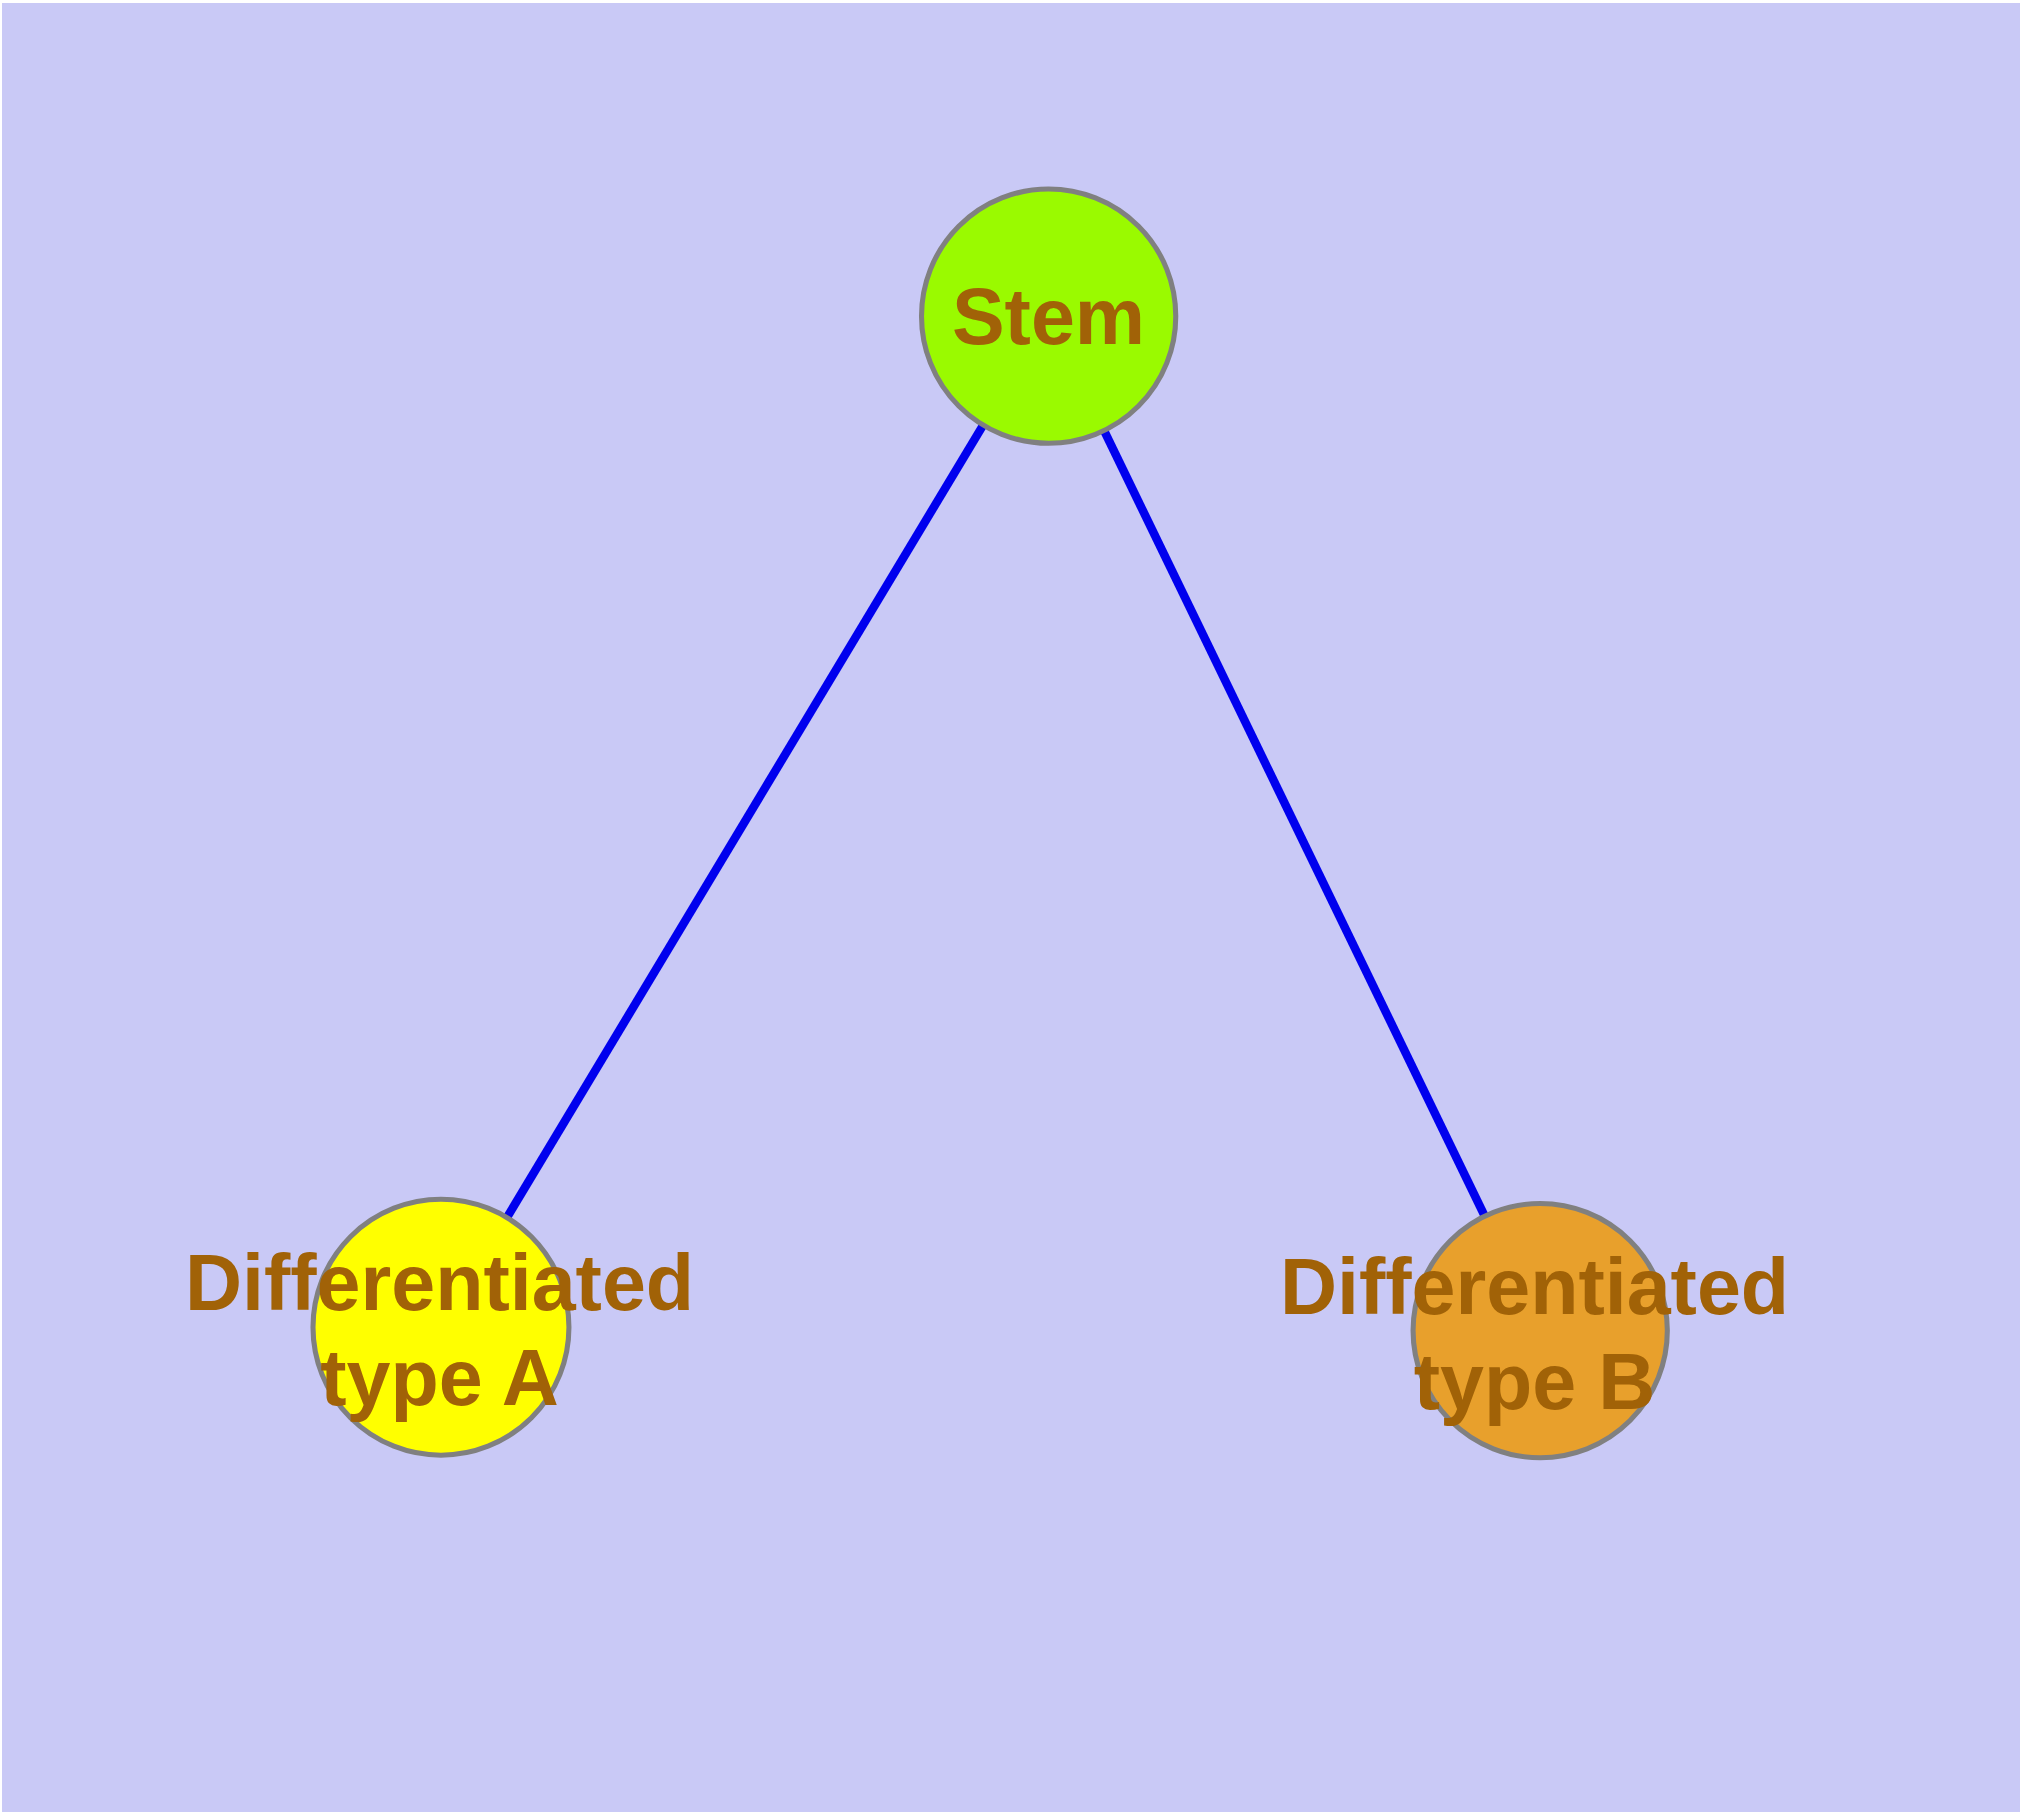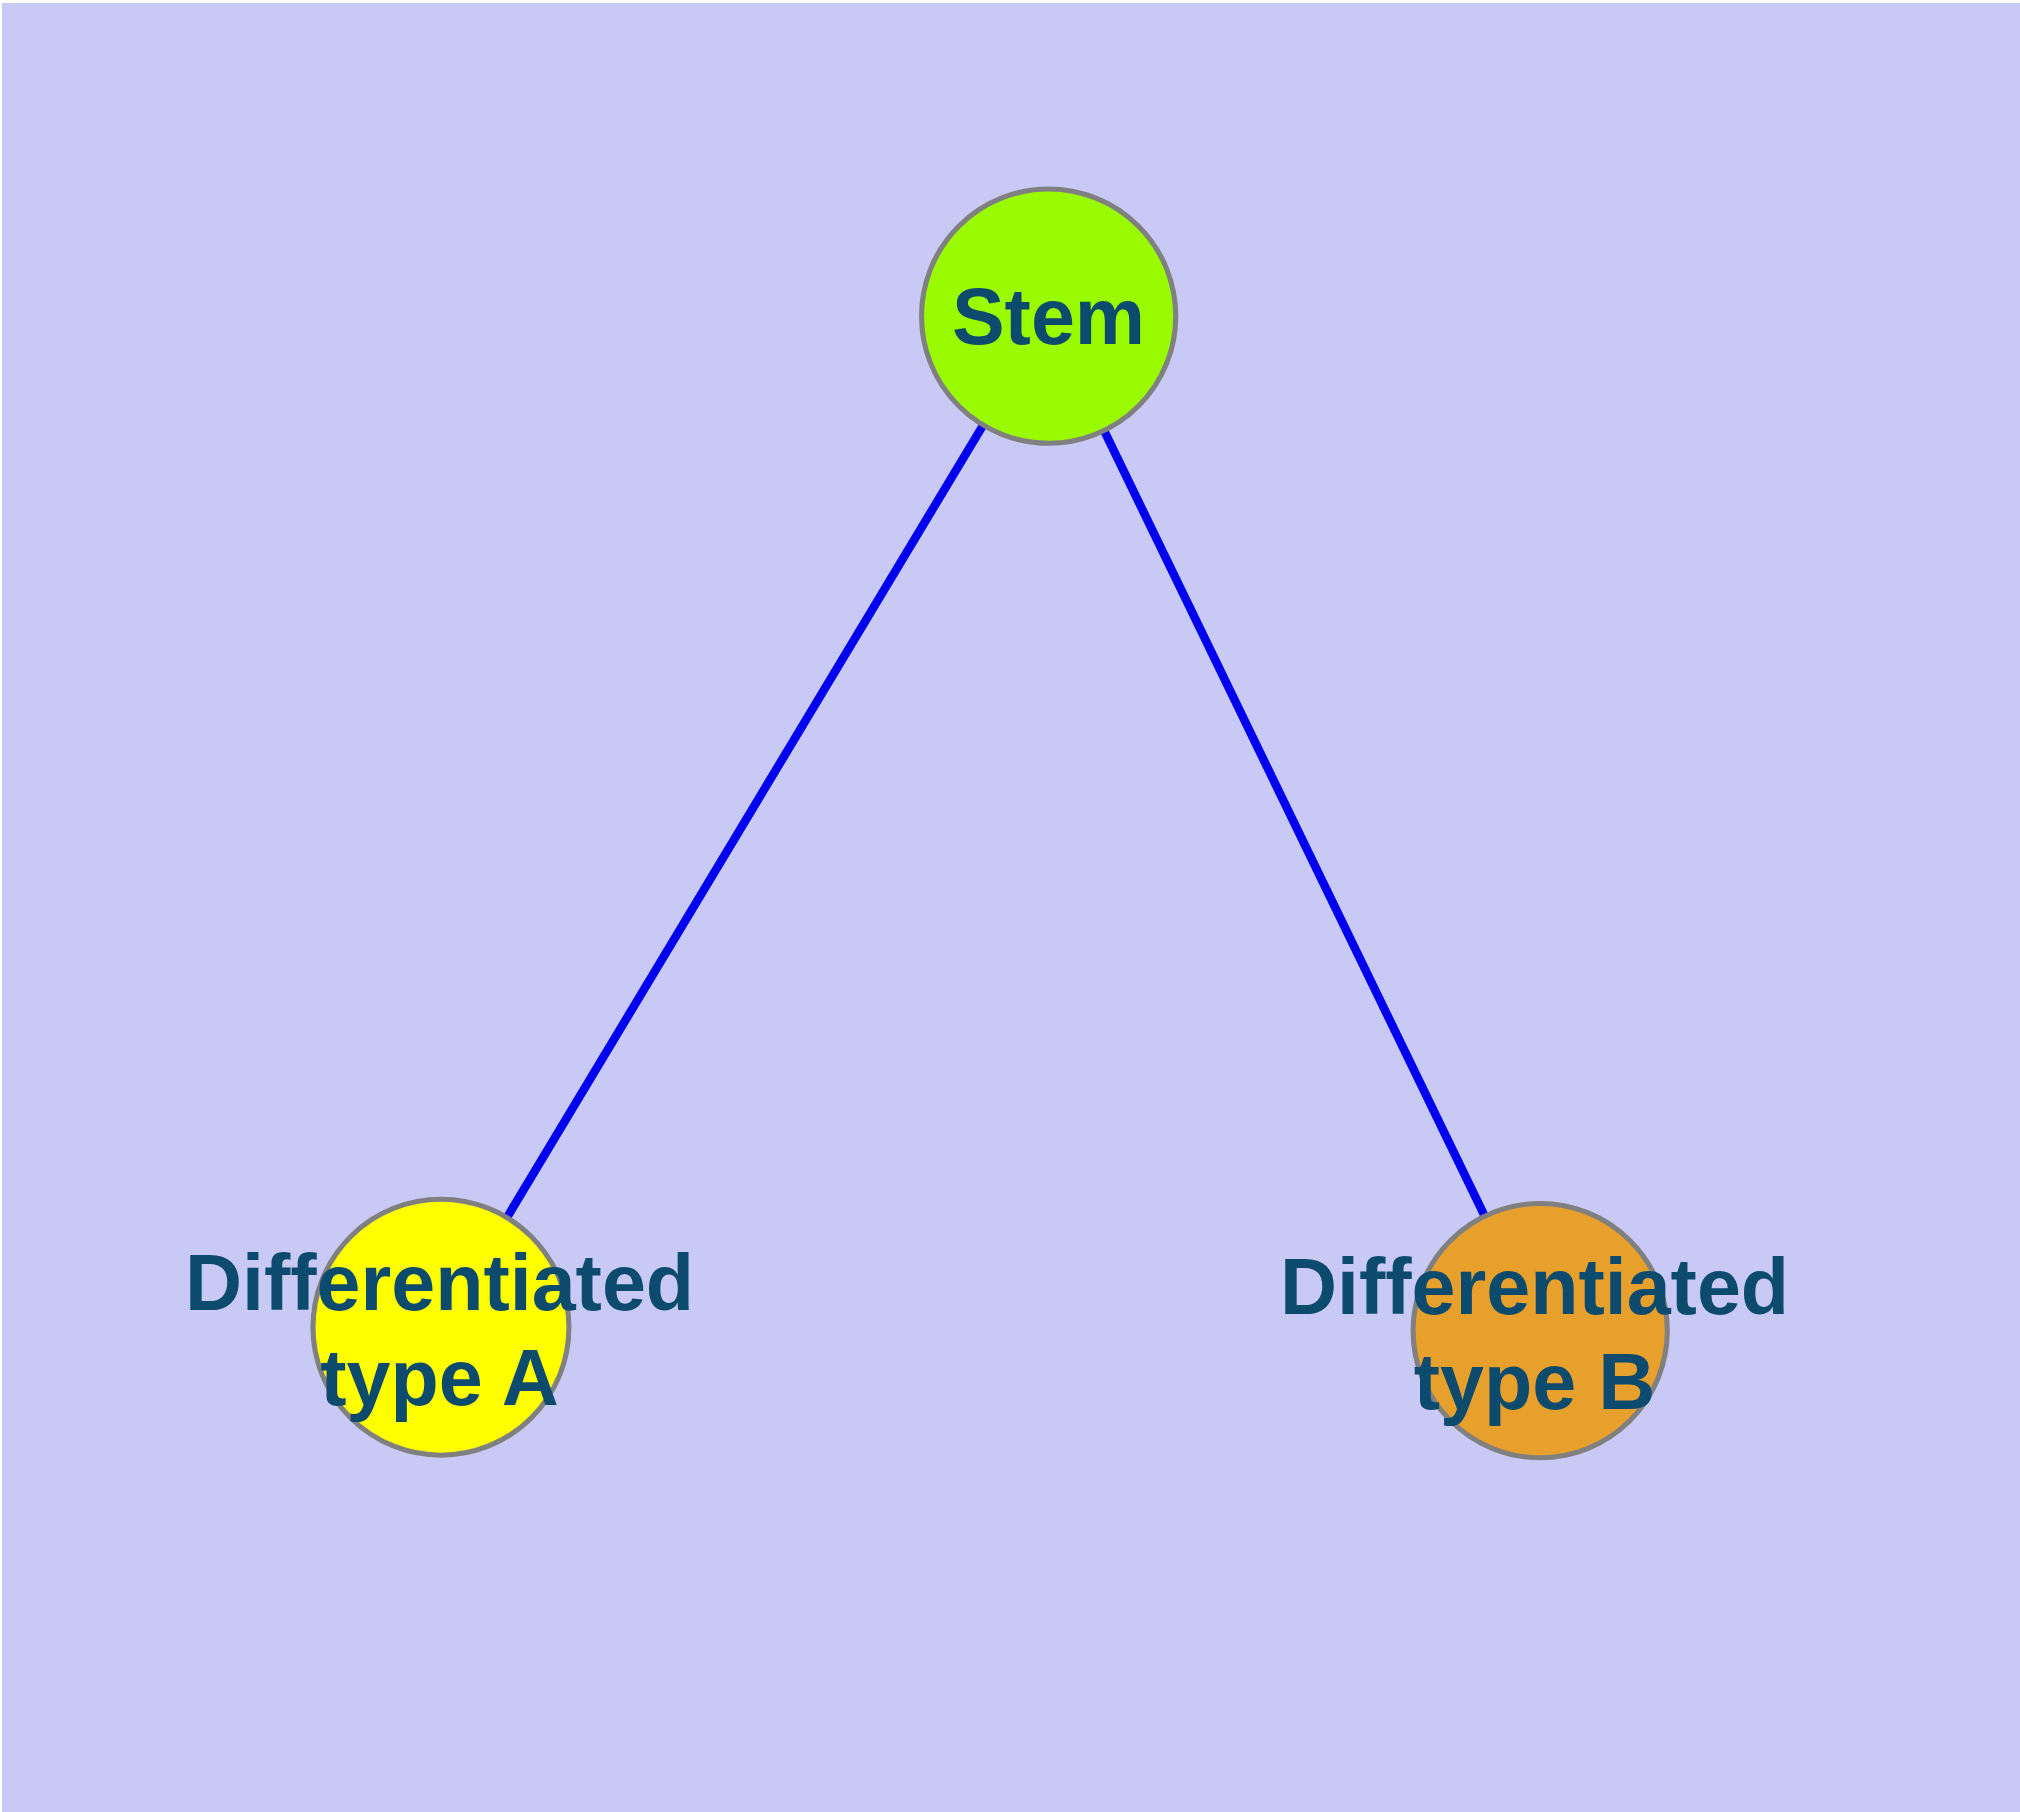--- a/index.html
+++ b/index.html
@@ -25,21 +25,21 @@
     bottom: 0;
   }
   svg.diagram {
     position: absolute;
     top: 0; left: 0;
     width: 2021px;
     height: 1812px;
   }
   .node-label {
     position: absolute;
-    color: #0c4a6e;
+    color: #a16207;
     font-weight: bold;
     font-size: 79px;
     line-height: 95px;
     text-align: center;
     white-space: pre-line;
     letter-spacing: 0px;
     pointer-events: none;
   }
   .label-stem   { left: 794px;  top: 269px;  width: 509px; }
   .label-type-a { left: 58px;   top: 1235px; width: 763px; }

